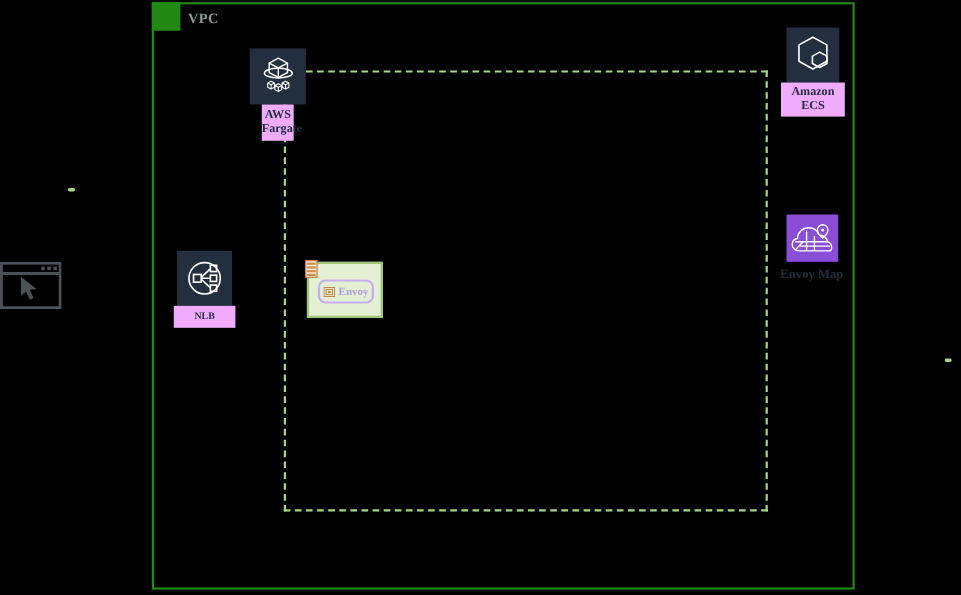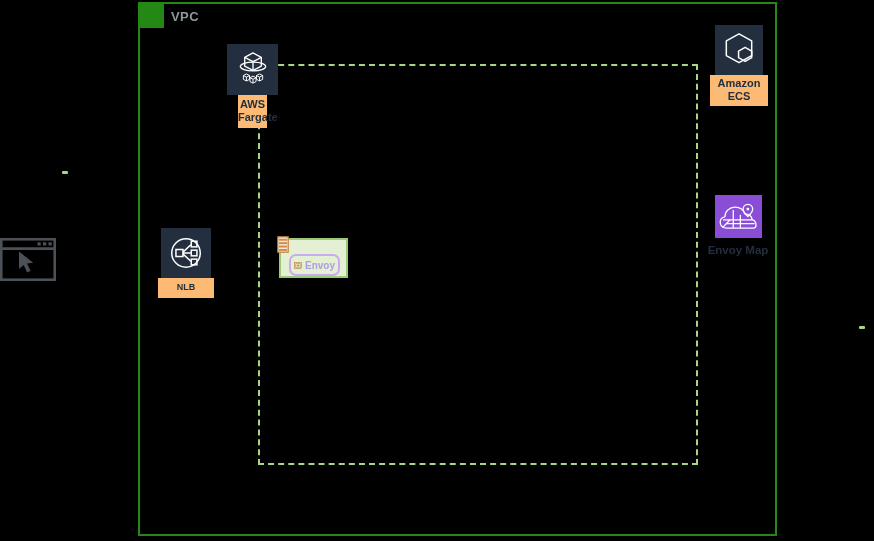--- a/index.html
+++ b/index.html
@@ -1,31 +1,31 @@
 <!DOCTYPE html>
 <html><head>
 <meta charset="utf-8">
 <style>
   html,body{margin:0;padding:0;background:#000;}
   #canvas{
     position:relative;width:874px;height:541px;background:#000000;
-    font-family:Liberation Sans, sans-serif;overflow:hidden;
+    font-family:Liberation Serif, serif;overflow:hidden;
   }
   .abs{position:absolute;}
   
   .vpc-group{left:138px;top:2px;width:639px;height:534px;border:2px solid #248814;box-sizing:border-box;}
   .vpc-corner{left:-2px;top:-2px;width:26px;height:26px;background:#248814;}
   .vpc-label{left:31px;top:5px;color:#8d999b;font-size:13px;font-weight:bold;letter-spacing:.4px;}
   
   .task-boundary{left:258px;top:64px;width:440px;height:401px;border:2px dashed #a6d785;box-sizing:border-box;}
   
   .node{display:flex;flex-direction:column;align-items:center;}
   .icon-sq{background:#232f3e;display:flex;align-items:center;justify-content:center;}
   .icon-purple{display:flex;align-items:center;justify-content:center;}
-  .label-box{background:#fdba74;color:#232f3e;font-weight:bold;text-align:center;width:100%;}
+  .label-box{background:#f0abfc;color:#232f3e;font-weight:bold;text-align:center;width:100%;}
   .label-dark{color:#232f3e;font-weight:bold;text-align:center;white-space:nowrap;}
   .lbl-line{display:block;}
   
   .fargate-node{left:238px;top:44px;width:29px;}
   .fargate-node .icon-sq{width:51px;height:51px;}
   .fargate-node .label-box{font-size:11px;line-height:13px;padding:3px 0 4px;}
   
   .nlb-node{left:158px;top:228px;width:56px;}
   .nlb-node .icon-sq{width:50px;height:50px;}
   .nlb-node .label-box{font-size:9px;line-height:11px;padding:4px 0 5px;}
@@ -35,21 +35,21 @@
   .ecs-node .label-box{width:58px;font-size:11px;line-height:13px;padding:2px 0 3px;}
   
   .appmesh-node{left:704px;top:117px;width:68px;}
   .appmesh-node .icon-purple{width:42px;height:42px;background:#8c4fe8;}
   .appmesh-node .label-dark{margin-top:5px;font-size:11.5px;}
   
   .cloudmap-node{left:701px;top:195px;width:74px;}
   .cloudmap-node .icon-purple{width:47px;height:43px;background:#8a4ed6;}
   .cloudmap-node .label-dark{margin-top:6px;font-size:11.5px;}
   
-  .envoy-box{left:279px;top:238px;width:69px;height:40px;background:#e3f0d4;border:2px solid #9cc878;box-sizing:border-box;}
+  .envoy-box{left:279px;top:238px;width:69px;height:51px;background:#e3f0d4;border:2px solid #9cc878;box-sizing:border-box;}
   .task-def-icon{left:-4px;top:-4px;width:12px;height:17px;}
   .envoy-pill{left:8px;top:14px;width:51px;height:22px;border:2px solid #c9abf2;border-radius:7px;
     display:flex;align-items:center;gap:3px;padding:0 3px;box-sizing:border-box;}
   .envoy-text{color:#b49ae0;font-size:10px;font-weight:600;}
   
   .client-icon{left:0px;top:238px;}
   
   .stray-dash{width:6px;height:3px;background:#a6d785;border-radius:1px;}
   .stray-left{left:62px;top:171px;}
   .stray-right{left:859px;top:326px;}

